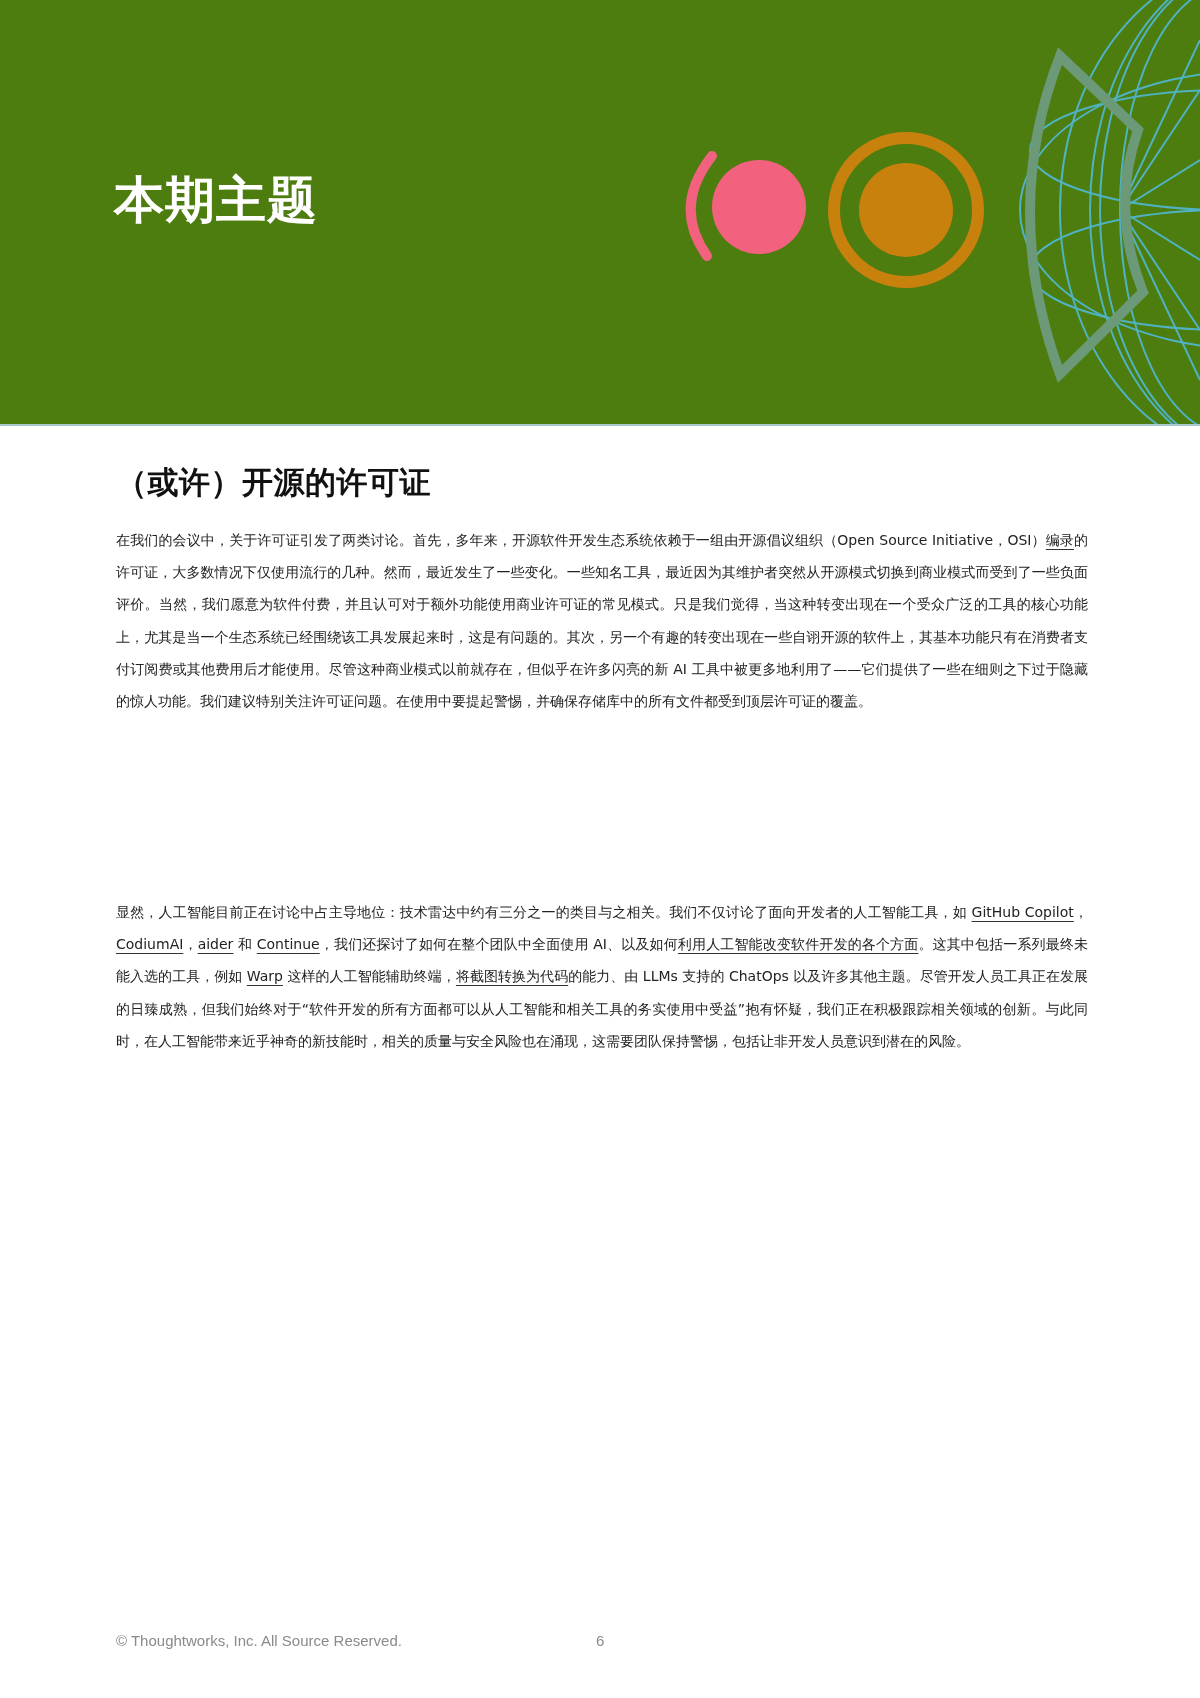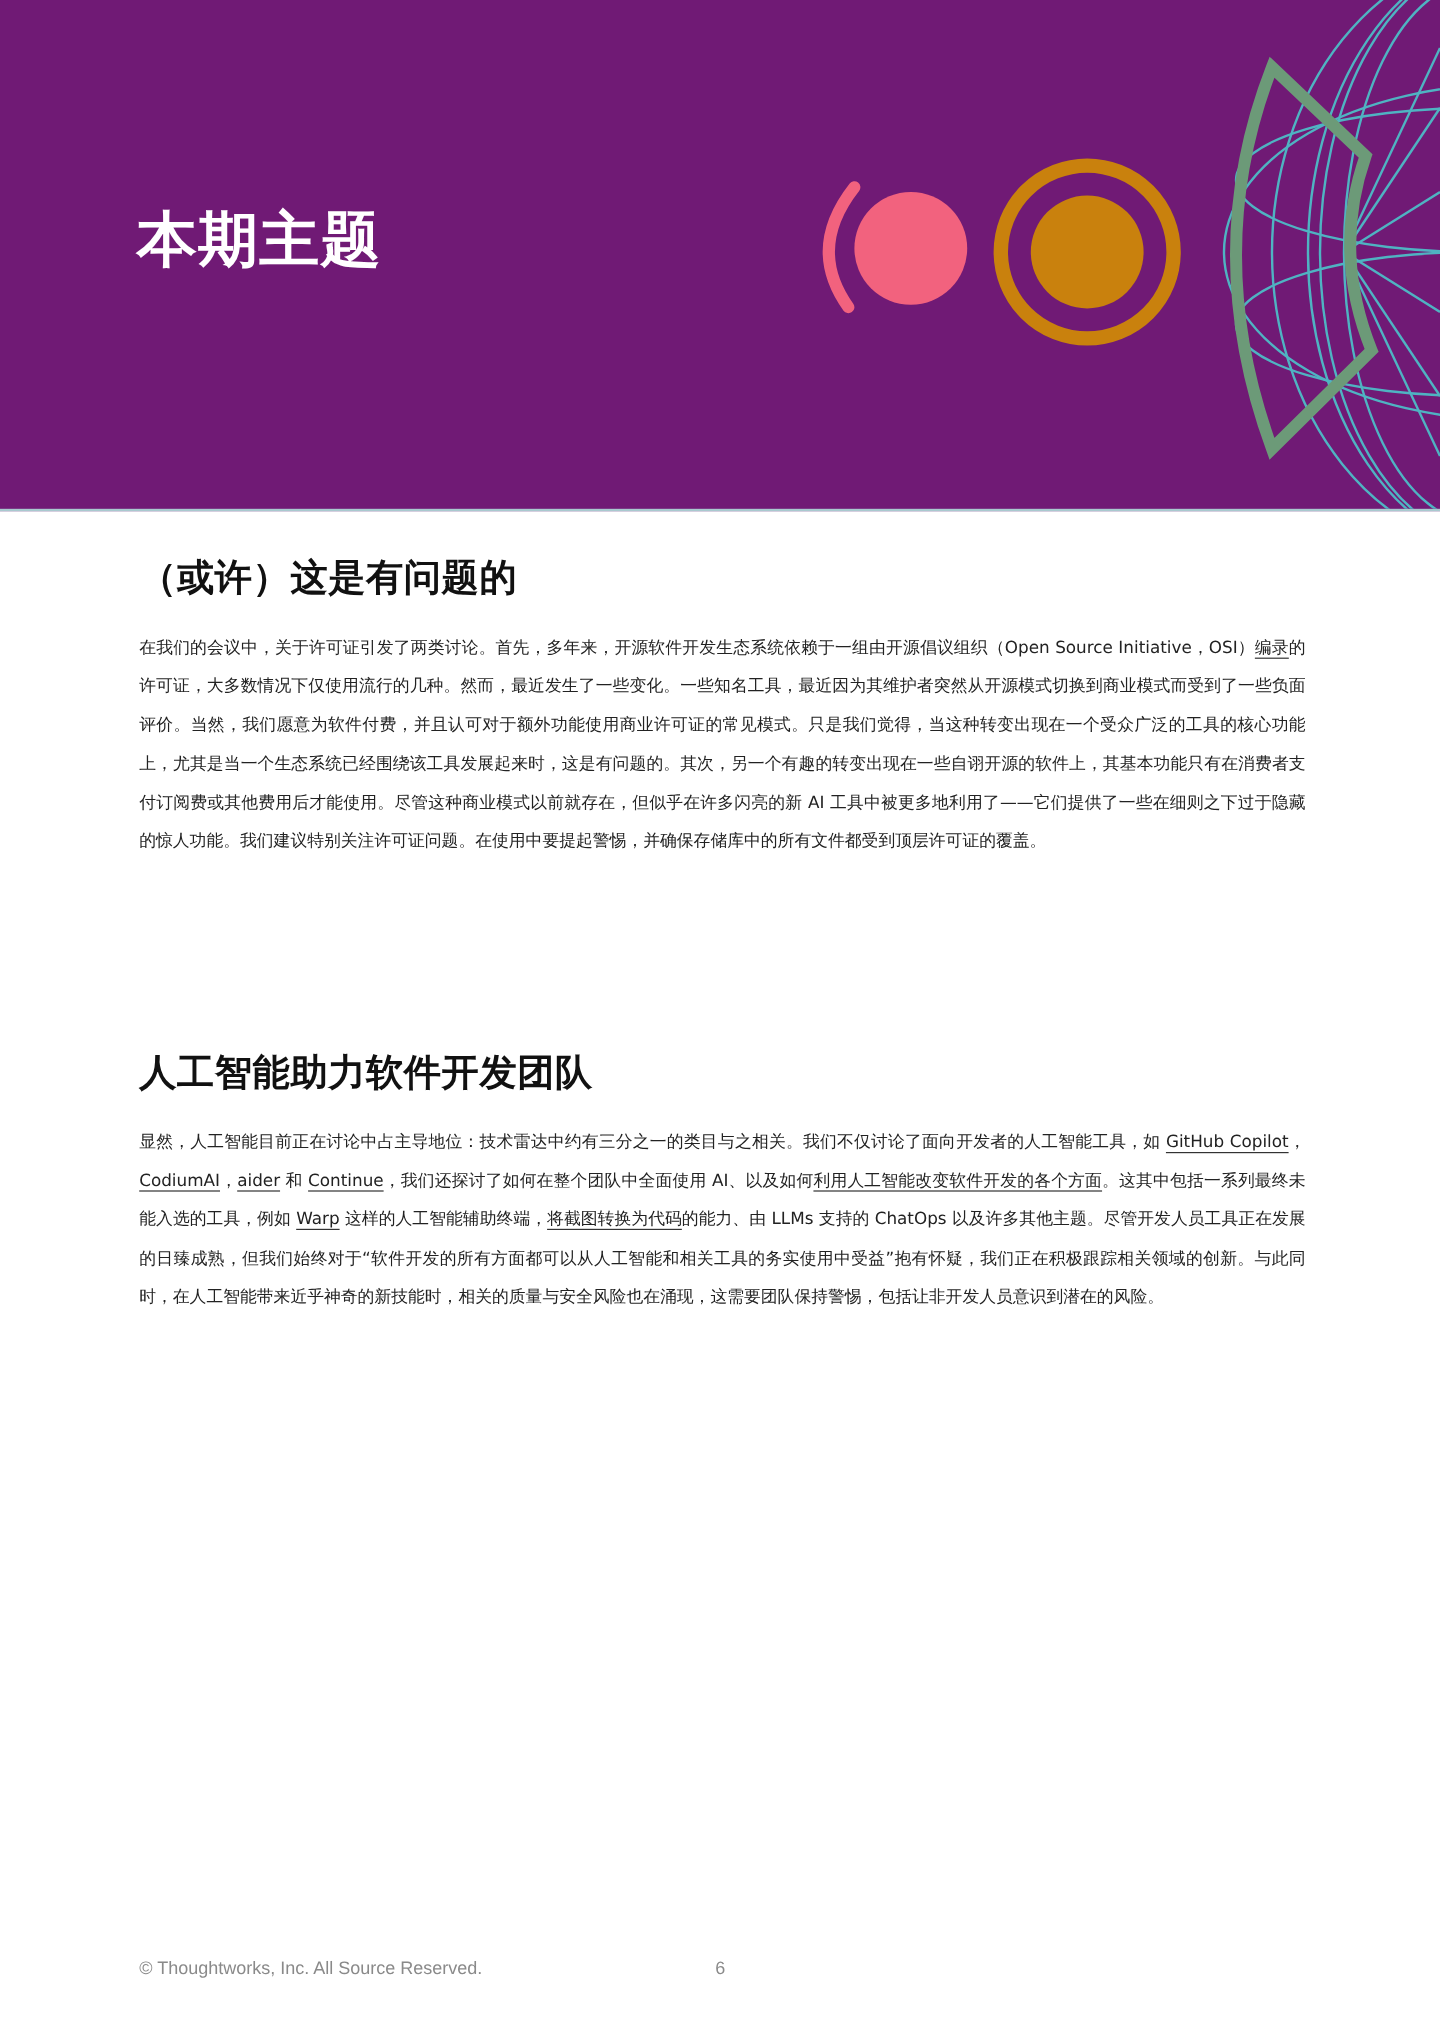--- a/index.html
+++ b/index.html
@@ -4,21 +4,21 @@
 <style>
   html, body { margin: 0; padding: 0; }
   body {
     width: 1200px; height: 1698px; position: relative; overflow: hidden;
     background: #ffffff;
     font-family: "DejaVu Sans", "Liberation Sans", sans-serif;
     color: #1a1a1a;
   }
   .banner {
     position: absolute; left: 0; top: 0; width: 1200px; height: 424px;
-    background: #701a75;
+    background: #4d7c0f;
     border-bottom: 2px solid #a9c9cf;
     overflow: hidden;
   }
   .banner-title {
     position: absolute; left: 114px; top: 170px;
     font-family: "DejaVu Serif", "Liberation Serif", serif;
     font-weight: bold; font-size: 50px; color: #ffffff; letter-spacing: 1px;
     line-height: 60px;
   }
   .deco { position: absolute; left: 0; top: 0; }
@@ -72,23 +72,22 @@
       <line x1="1120" y1="210" x2="1200" y2="40"></line>
       <line x1="1120" y1="210" x2="1200" y2="380"></line>
     </g>
 
     <path d="M1060 56 L1138 130 Q1110 210 1143 292 L1060 374 Q1000 210 1060 56 Z" fill="none" stroke="#6c9a78" stroke-width="10" stroke-linejoin="miter"></path>
   </svg>
   <div class="banner-title">本期主题</div>
 </div>
 
 <div class="section" style="top:462px;">
-  <h2>（或许）这是有问题的</h2>
+  <h2>（或许）开源的许可证</h2>
   <p><span>在我们的会议中，关于许可证引发了两类讨论。首先，多年来，开源软件开发生态系统依赖于一组由开源倡议组织（Open Source Initiative，OSI）</span><span class="link">编录</span><span>的许可证，大多数情况下仅使用流行的几种。然而，最近发生了一些变化。一些知名工具，最近因为其维护者突然从开源模式切换到商业模式而受到了一些负面评价。当然，我们愿意为软件付费，并且认可对于额外功能使用商业许可证的常见模式。只是我们觉得，当这种转变出现在一个受众广泛的工具的核心功能上，尤其是当一个生态系统已经围绕该工具发展起来时，这是有问题的。其次，另一个有趣的转变出现在一些自诩开源的软件上，其基本功能只有在消费者支付订阅费或其他费用后才能使用。尽管这种商业模式以前就存在，但似乎在许多闪亮的新 AI 工具中被更多地利用了——它们提供了一些在细则之下过于隐藏的惊人功能。我们建议特别关注许可证问题。在使用中要提起警惕，并确保存储库中的所有文件都受到顶层许可证的覆盖。</span></p>
 </div>
 
 <div class="section" style="top:874px;">
-  <h2>人工智能助力软件开发团队</h2>
   <p><span>显然，人工智能目前正在讨论中占主导地位：技术雷达中约有三分之一的类目与之相关。我们不仅讨论了面向开发者的人工智能工具，如 </span><span class="link">GitHub Copilot</span><span>，</span><span class="link">CodiumAI</span><span>，</span><span class="link">aider</span><span> 和 </span><span class="link">Continue</span><span>，我们还探讨了如何在整个团队中全面使用 AI、以及如何</span><span class="link">利用人工智能改变软件开发的各个方面</span><span>。这其中包括一系列最终未能入选的工具，例如 </span><span class="link">Warp</span><span> 这样的人工智能辅助终端，</span><span class="link">将截图转换为代码</span><span>的能力、由 LLMs 支持的 ChatOps 以及许多其他主题。尽管开发人员工具正在发展的日臻成熟，但我们始终对于“软件开发的所有方面都可以从人工智能和相关工具的务实使用中受益”抱有怀疑，我们正在积极跟踪相关领域的创新。与此同时，在人工智能带来近乎神奇的新技能时，相关的质量与安全风险也在涌现，这需要团队保持警惕，包括让非开发人员意识到潜在的风险。</span></p>
 </div>
 
 <div class="footer">© Thoughtworks, Inc. All Source Reserved.</div>
 <div class="page-num">6</div>
 
 </body></html>

